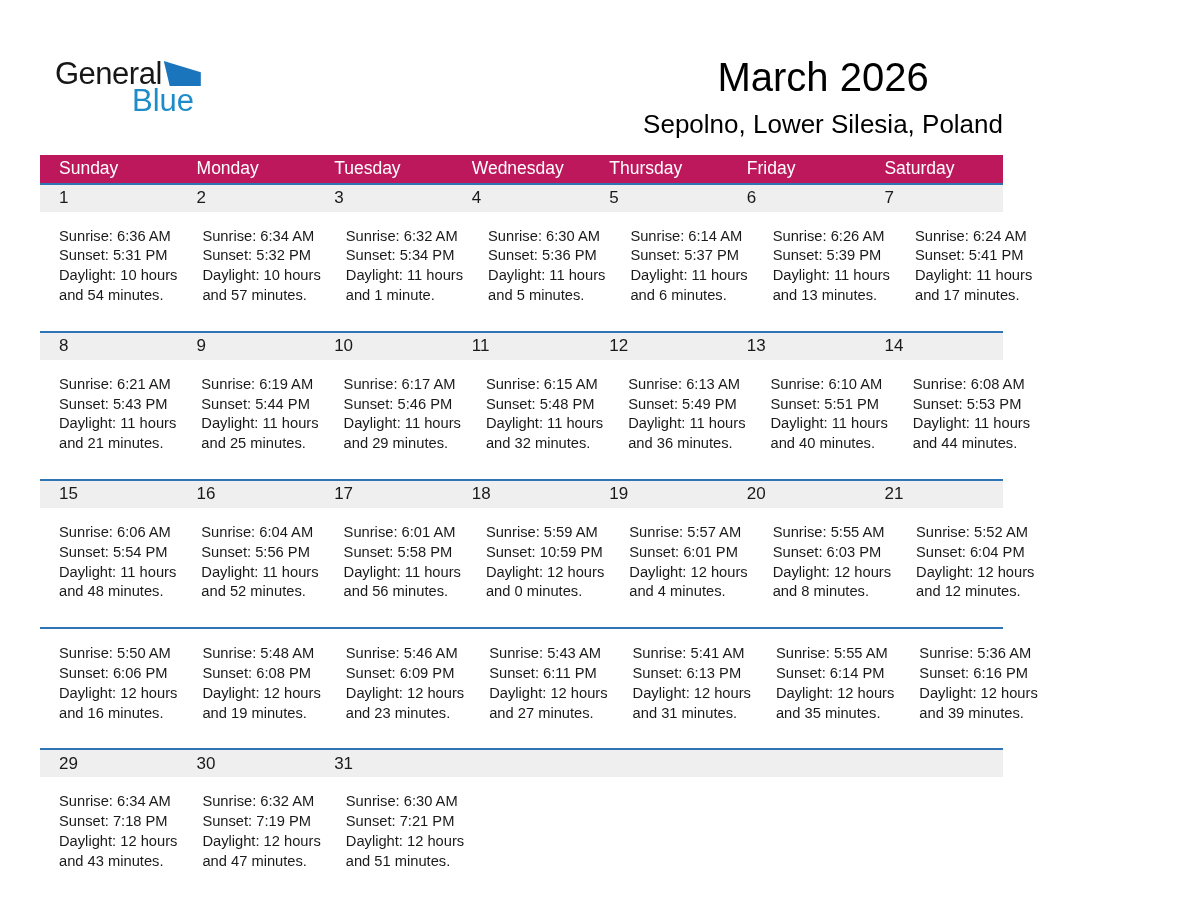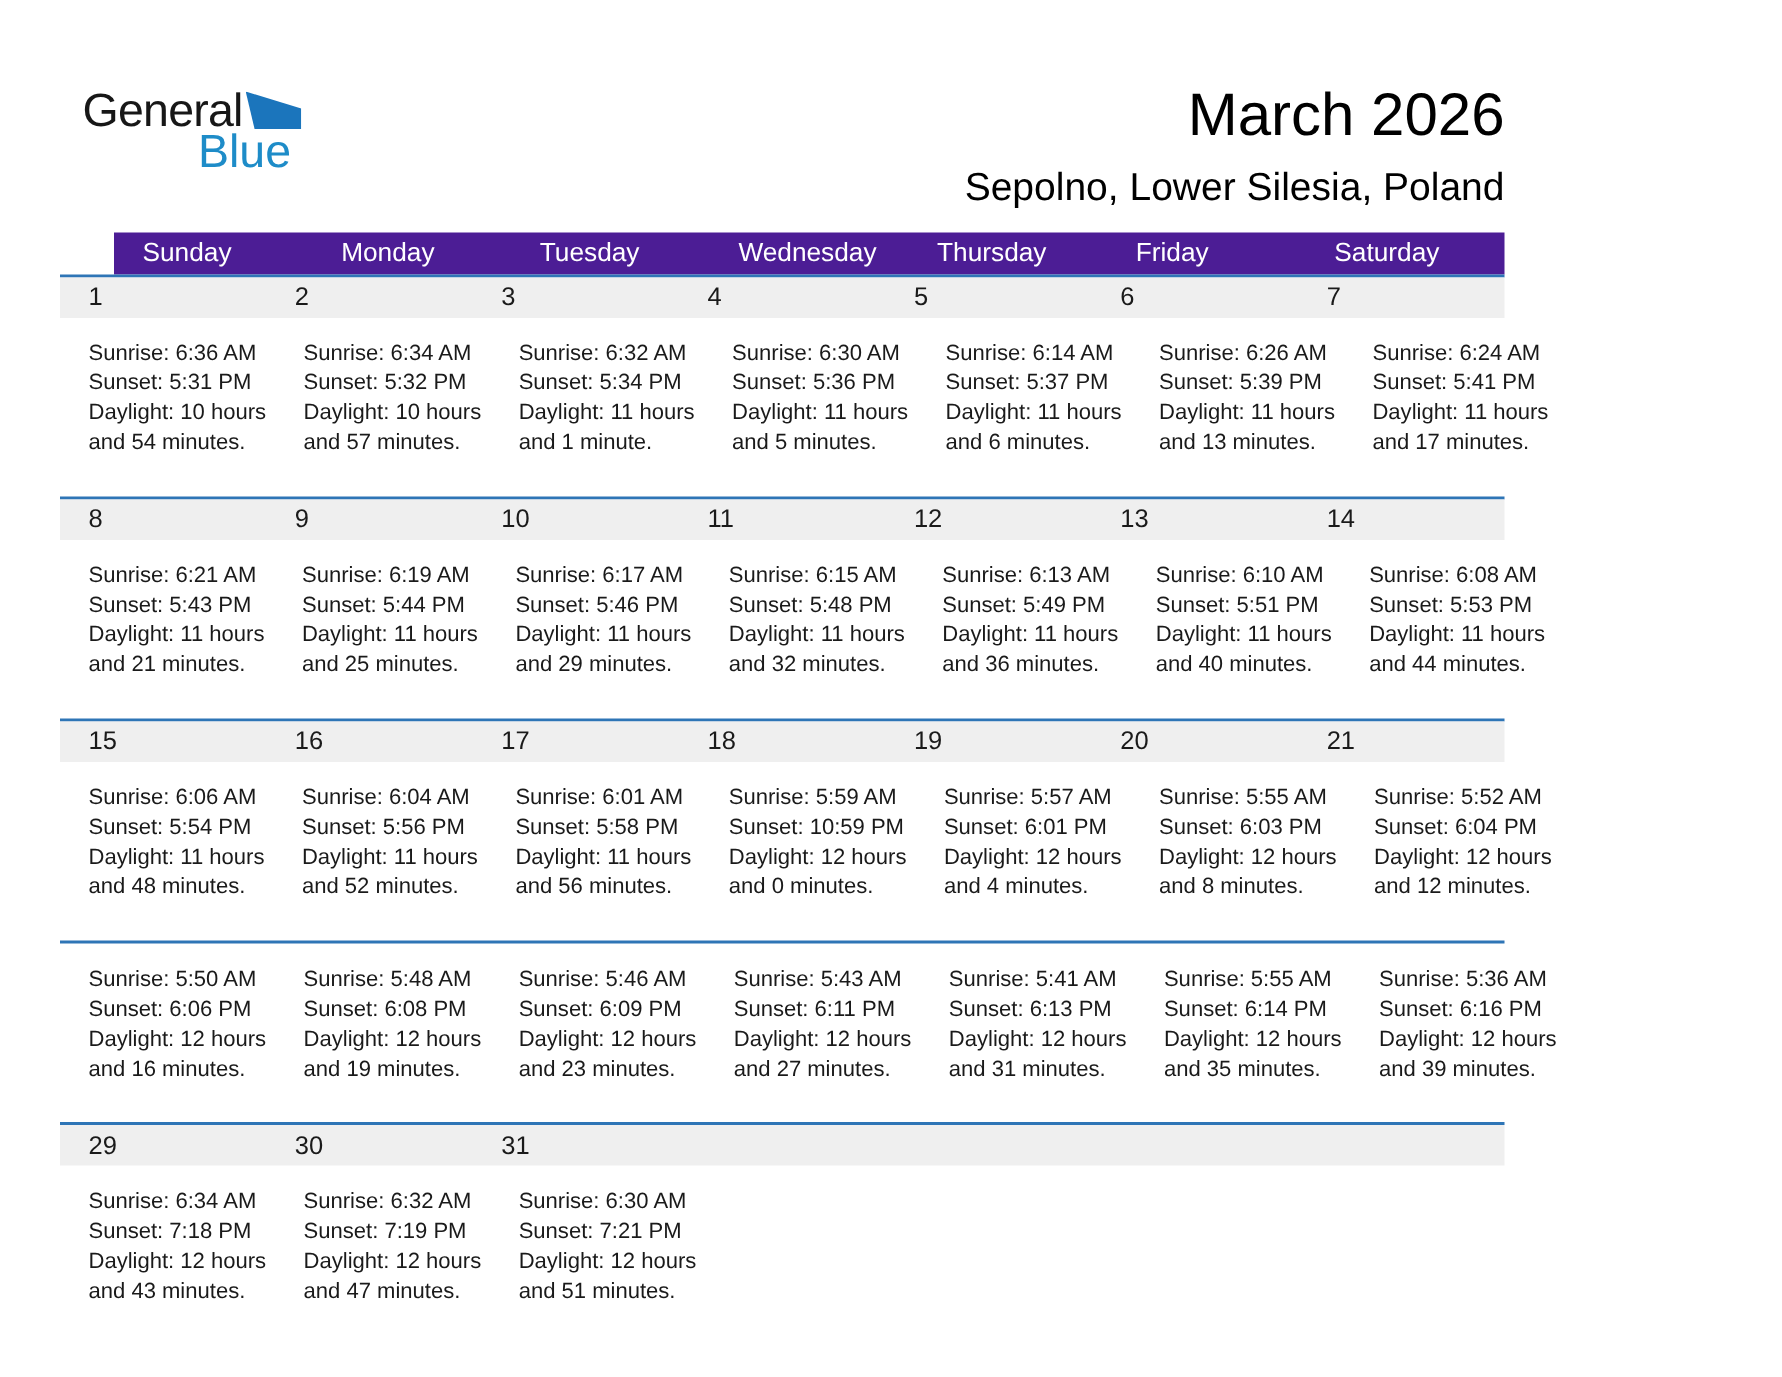--- a/index.html
+++ b/index.html
@@ -8,27 +8,27 @@
 
   
   .top{display:flex;justify-content:space-between;align-items:flex-start;padding:50px 40px 0 55px;}
   .logo{margin-top:8px;}
   .logo-row1{display:flex;align-items:flex-start;}
   .logo-general{font-size:31px;color:#171717;letter-spacing:-0.5px;line-height:1;}
   .logo-triangle{width:37px;height:25px;margin-left:2px;margin-top:3px;background:#1B75BC;
     clip-path:polygon(0 0,100% 45%,100% 100%,16% 100%);}
   .logo-blue{font-size:31px;color:#1E8CC8;line-height:1;margin-top:-4px;padding-left:77px;}
 
-  .titles{text-align:right;margin-top:4px;}
+  .titles{text-align:center;margin-top:4px;}
   .title{margin:0;font-size:40px;font-weight:normal;color:#000;line-height:1.15;}
   .subtitle{margin:10px 0 0 0;font-size:26px;font-weight:normal;color:#000;line-height:1.1;}
 
   
   .calendar{margin:16px 40px 0 40px;}
-  .weekday-row{display:grid;grid-template-columns:repeat(7,1fr);background:#4c1d95;height:28px;align-items:center;margin-left:36px;}
+  .weekday-row{display:grid;grid-template-columns:repeat(7,1fr);background:#be185d;height:28px;align-items:center;}
   .weekday{color:#ffffff;font-size:17.5px;padding-left:19px;white-space:nowrap;overflow:hidden;}
   .week{border-top:2.5px solid #2E75B6;}
   .numbers-row{display:grid;grid-template-columns:repeat(7,1fr);background:#EFEFEF;height:27px;align-items:center;}
   .day-number{font-size:17px;color:#1a1a1a;padding-left:19px;}
   .details-row{display:grid;grid-template-columns:repeat(7,1fr);padding:15px 0 25px 0;}
   .day-details{padding-left:19px;padding-right:6px;}
   .detail-line{font-size:14.7px;line-height:19.8px;color:#1a1a1a;white-space:nowrap;}
 </style>
 </head>
 <body>

